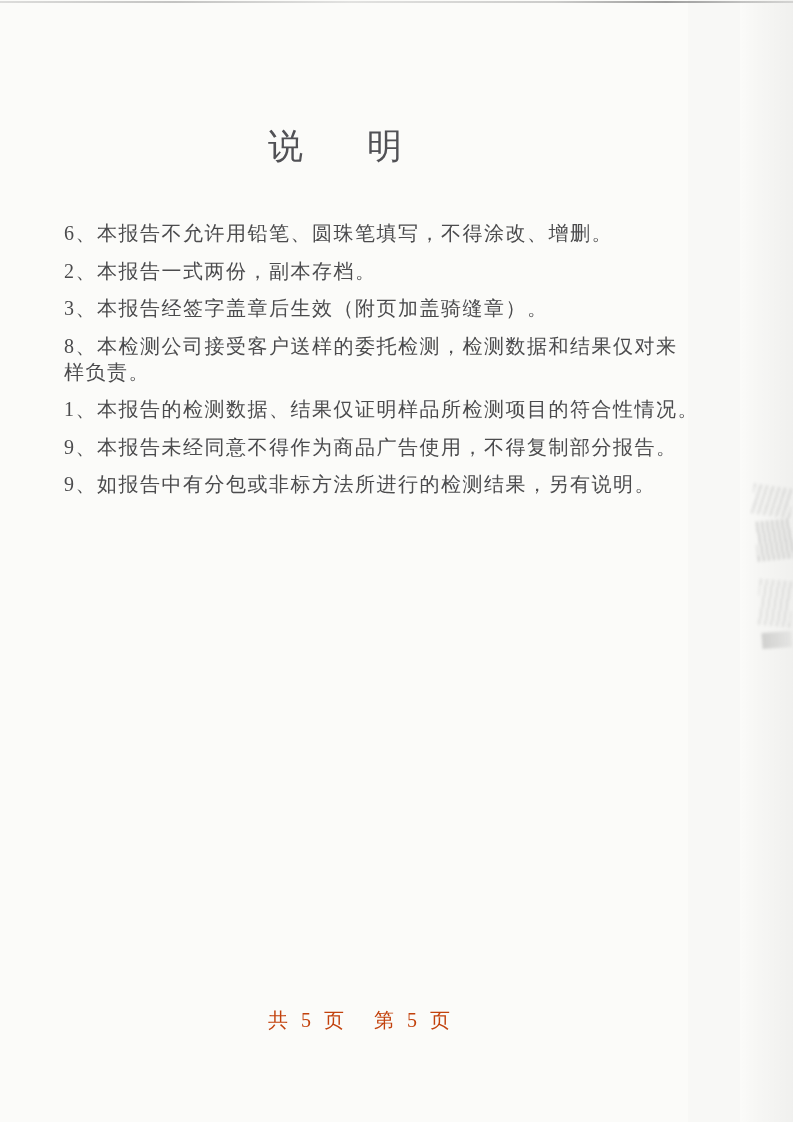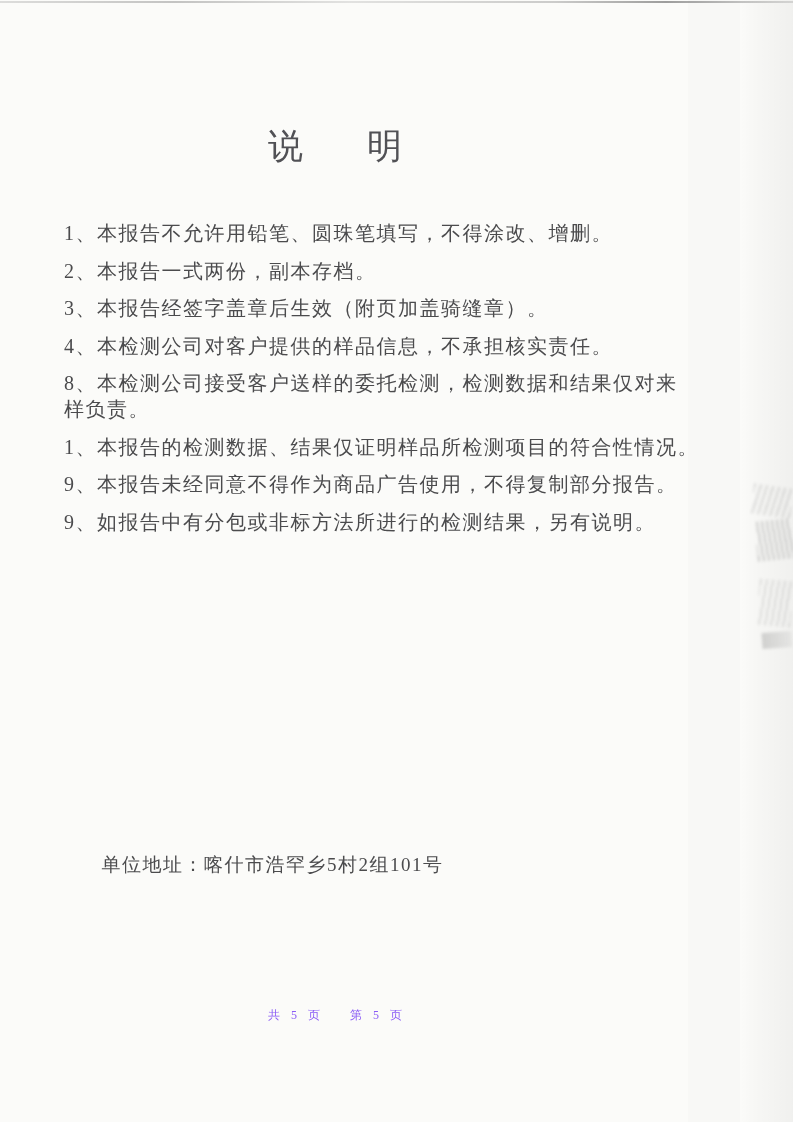--- a/index.html
+++ b/index.html
@@ -48,22 +48,22 @@
   .note { margin-bottom:11.5px; white-space:pre-line; }
   .contact {
     position:absolute; top:826px; left:64px; width:500px;
     font-size:19px; line-height:26px; letter-spacing:1.5px;
     color:#4b4b4d;
   }
   .contact-row { margin-bottom:15px; white-space:pre; }
   .footer {
     position:absolute; top:1007px; left:268px;
     display:flex; gap:26px;
-    font-size:12px; letter-spacing:4px;
-    color:#8b5cf6;
+    font-size:20px; letter-spacing:4px;
+    color:#c2410c;
   }
   
   .smudge { position:absolute; filter:blur(1.4px); }
   .smudge-1 {
     left:752px; top:486px; width:40px; height:30px; opacity:.45;
     background:repeating-linear-gradient(100deg, rgba(90,90,90,.45) 0 2px, transparent 2px 6px);
     transform:rotate(8deg);
   }
   .smudge-2 {
     left:756px; top:520px; width:36px; height:40px; opacity:.5;
@@ -89,35 +89,31 @@
   <div class="top-edge"></div>
   <div class="shade-band-soft"></div>
   <div class="shade-band"></div>
 
   <div class="title">
     <span>说</span>
     <span>明</span>
   </div>
 
   <div class="notes">
-    <div class="note">1、本报告不允许用铅笔、圆珠笔填写，不得涂改、增删。</div>
+    <div class="note">6、本报告不允许用铅笔、圆珠笔填写，不得涂改、增删。</div>
     <div class="note">2、本报告一式两份，副本存档。</div>
     <div class="note">3、本报告经签字盖章后生效（附页加盖骑缝章）。</div>
-    <div class="note">4、本检测公司对客户提供的样品信息，不承担核实责任。</div>
     <div class="note">8、本检测公司接受客户送样的委托检测，检测数据和结果仅对来
 样负责。</div>
     <div class="note">1、本报告的检测数据、结果仅证明样品所检测项目的符合性情况。</div>
     <div class="note">9、本报告未经同意不得作为商品广告使用，不得复制部分报告。</div>
     <div class="note">9、如报告中有分包或非标方法所进行的检测结果，另有说明。</div>
   </div>
 
   <div class="contact">
-    <div class="contact-row">
-      <span>单位地址：</span><span>喀什市浩罕乡5村2组101号</span>
-    </div>
     <div class="contact-row">
       
     </div>
   </div>
 
   <div class="footer">
     <span>共 5 页</span>
     <span>第 5 页</span>
   </div>
 

